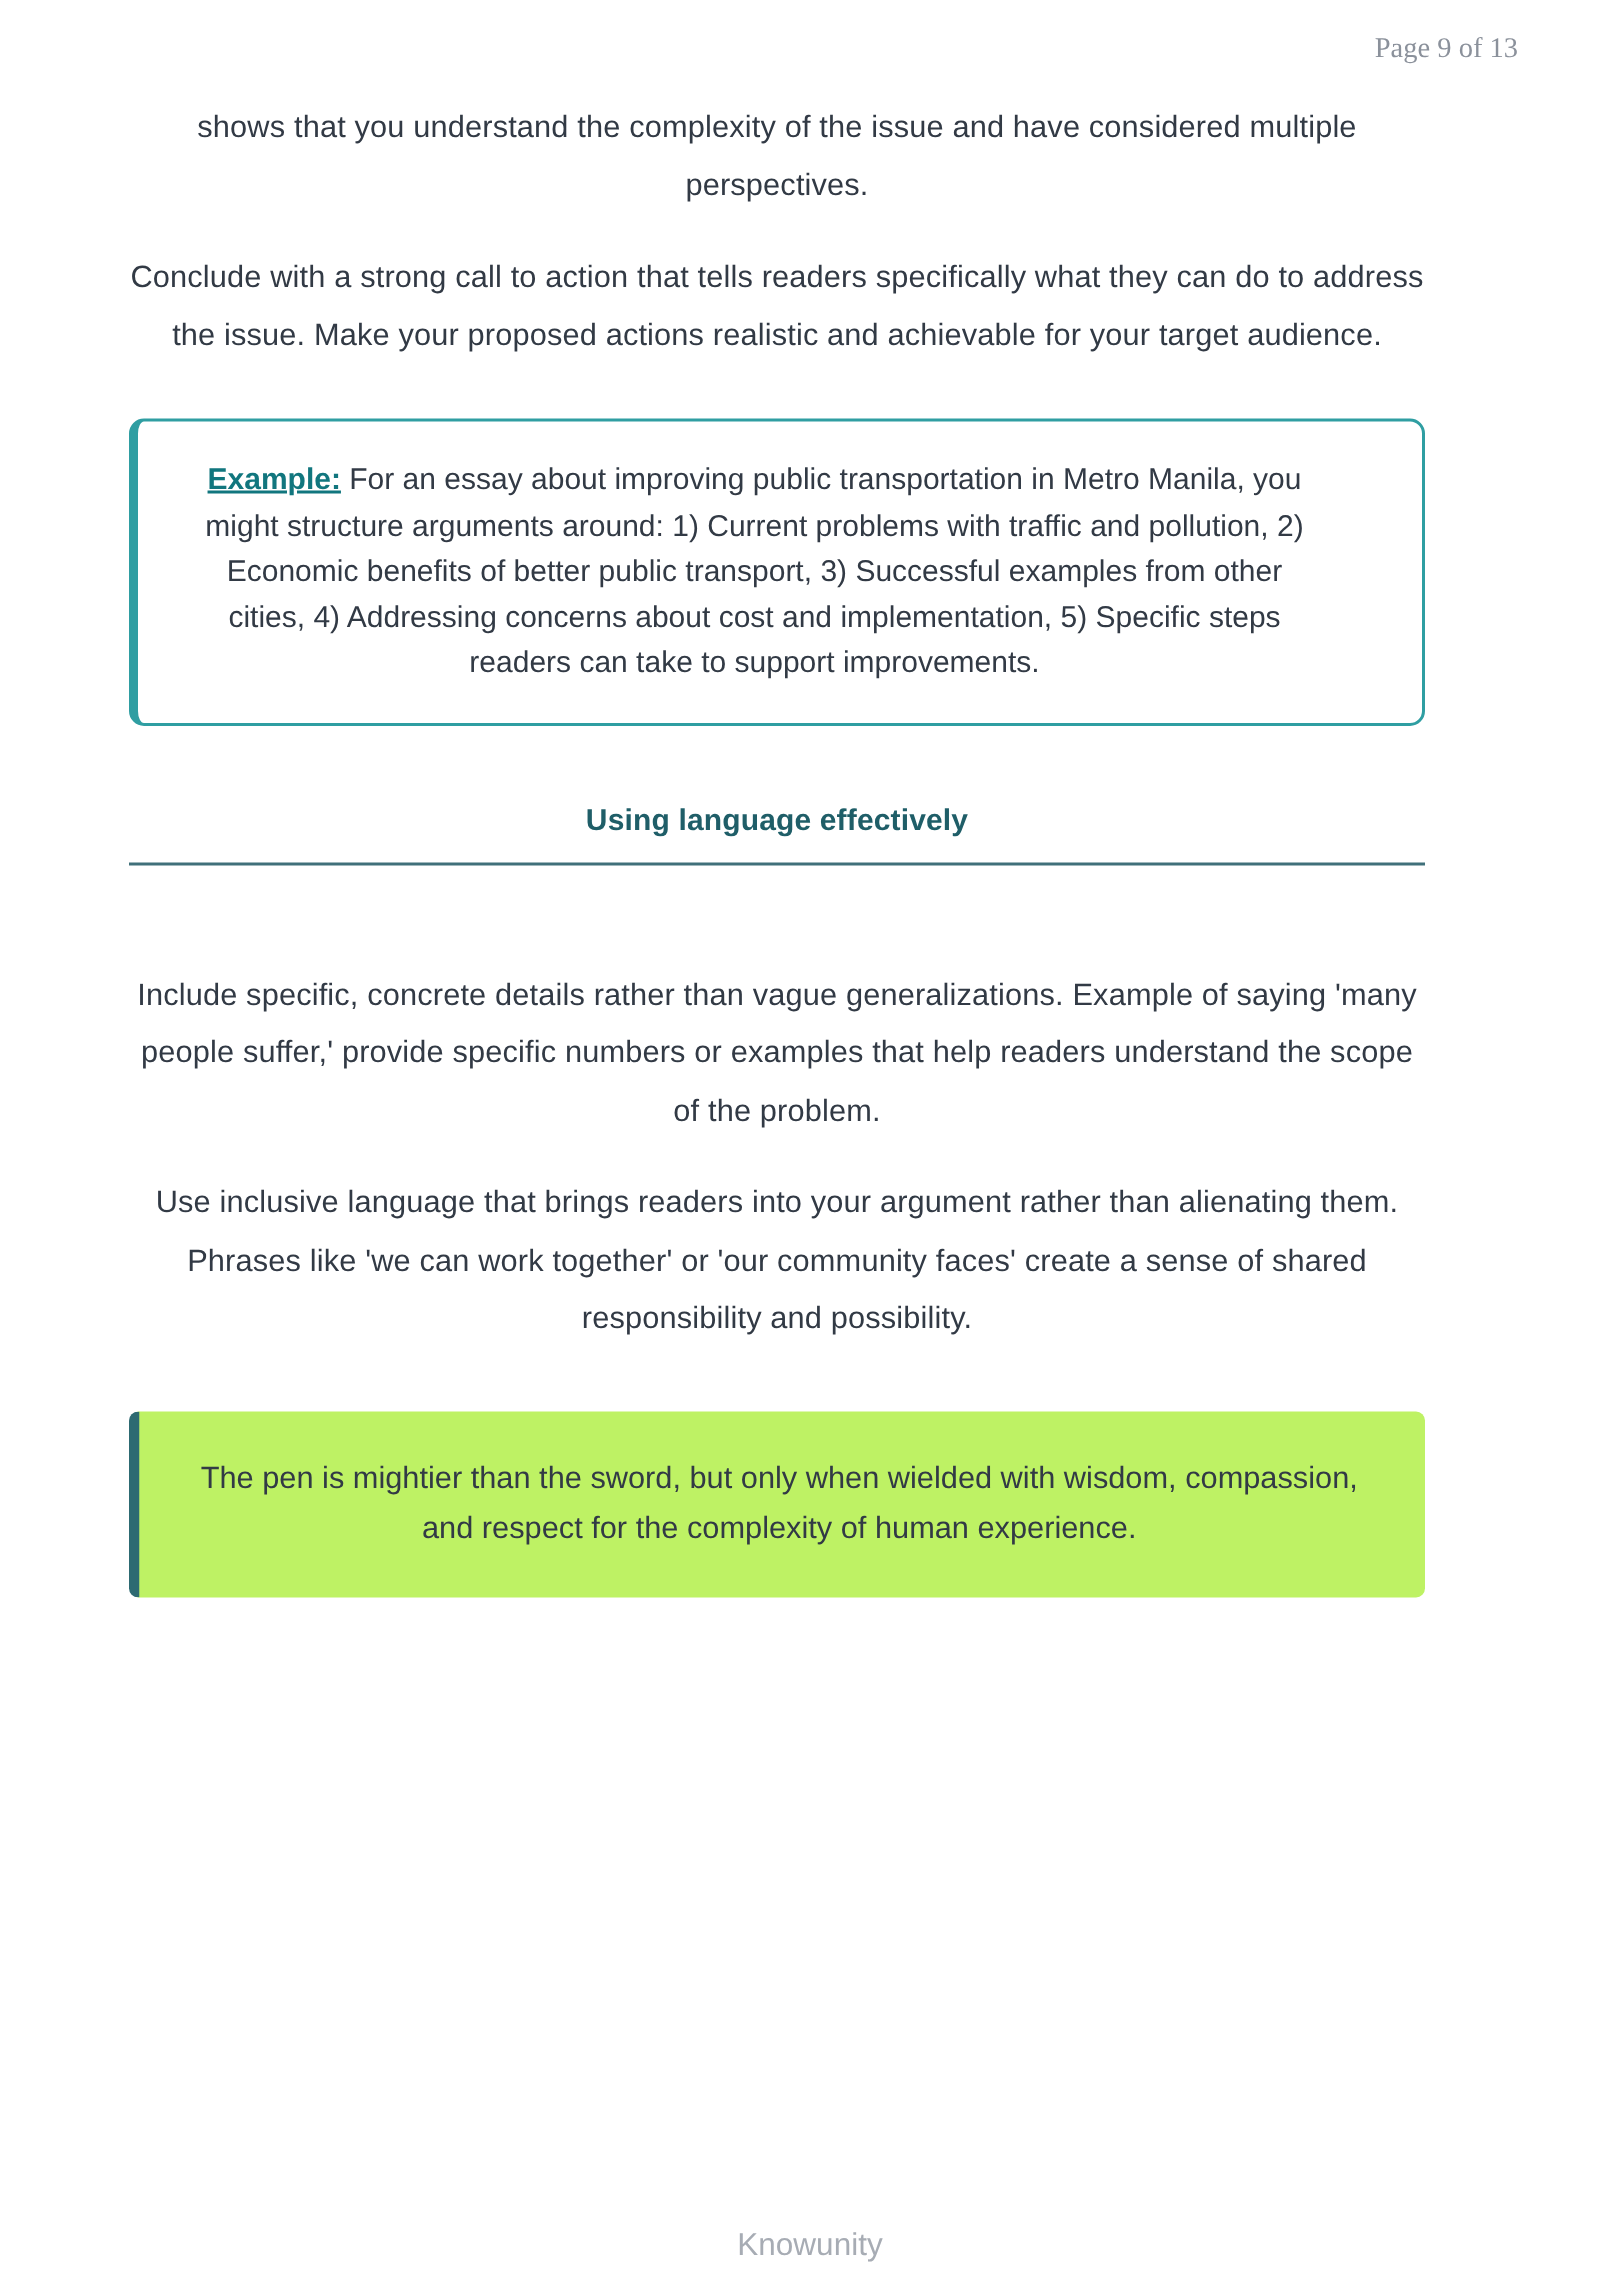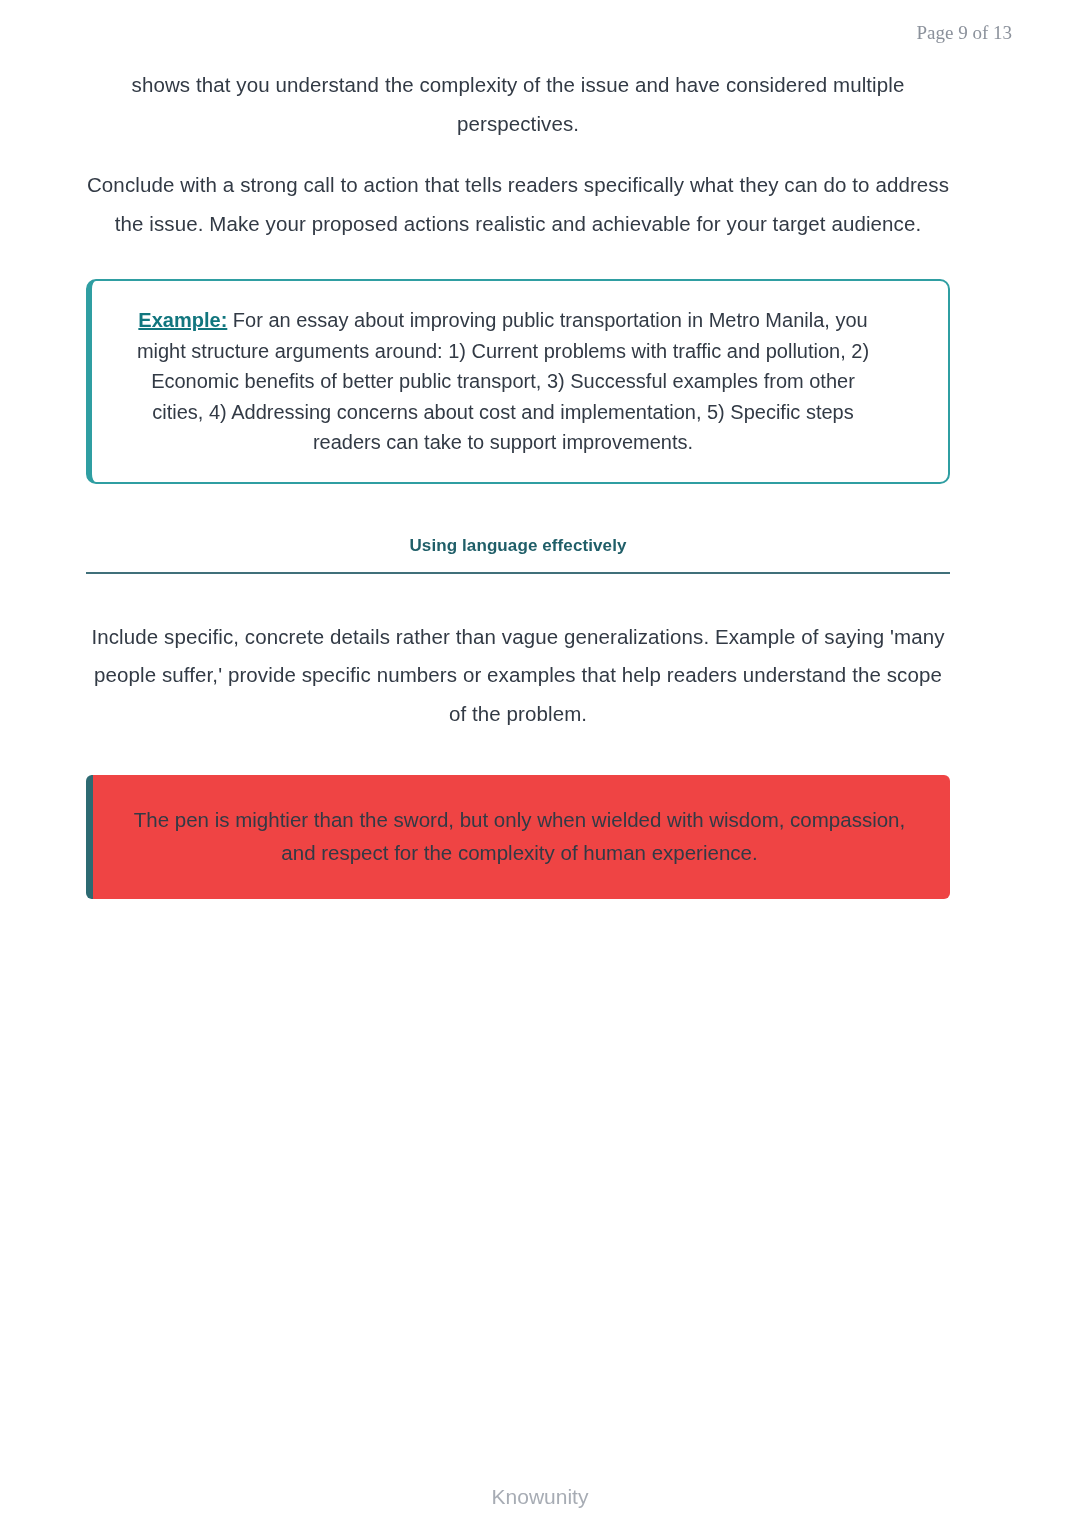--- a/index.html
+++ b/index.html
@@ -42,29 +42,29 @@
     line-height: 30.5px;
     margin: 0;
   }
   .example-label {
     color: #11767e;
     font-weight: bold;
     text-decoration: underline;
   }
   h2.section-heading {
     color: #1f5e68;
-    font-size: 17px;
+    font-size: 20px;
     font-weight: bold;
-    margin: 0 0 44px 0;
+    margin: 0 0 68px 0;
     padding: 12px 0 16px 0;
     border-bottom: 2px solid #40707a;
     letter-spacing: 0.1px;
   }
   .quote-box {
-    background: #ef4444;
+    background: #bef264;
     border-left: 7px solid #2d6a72;
     border-radius: 6px;
     margin-top: 42px;
     padding: 28px 44px 30px 40px;
   }
   .quote-box p {
     font-size: 20.5px;
     line-height: 33px;
     margin: 0;
   }
@@ -91,20 +91,21 @@
 
   <div class="example-box">
     <p><span class="example-label">Example:</span> <span>For an essay about improving public transportation in Metro Manila, you might structure arguments around: 1) Current problems with traffic and pollution, 2) Economic benefits of better public transport, 3) Successful examples from other cities, 4) Addressing concerns about cost and implementation, 5) Specific steps readers can take to support improvements.</span></p>
   </div>
 
   <h2 class="section-heading">Using language effectively</h2>
 
 
   <p class="body-p">Include specific, concrete details rather than vague generalizations. Example of saying 'many people suffer,' provide specific numbers or examples that help readers understand the scope of the problem.</p>
 
+  <p class="body-p">Use inclusive language that brings readers into your argument rather than alienating them. Phrases like 'we can work together' or 'our community faces' create a sense of shared responsibility and possibility.</p>
 
 
   <div class="quote-box">
     <p>The pen is mightier than the sword, but only when wielded with wisdom, compassion, and respect for the complexity of human experience.</p>
   </div>
 
 </div>
 
 <div class="footer">Knowunity</div>
 

